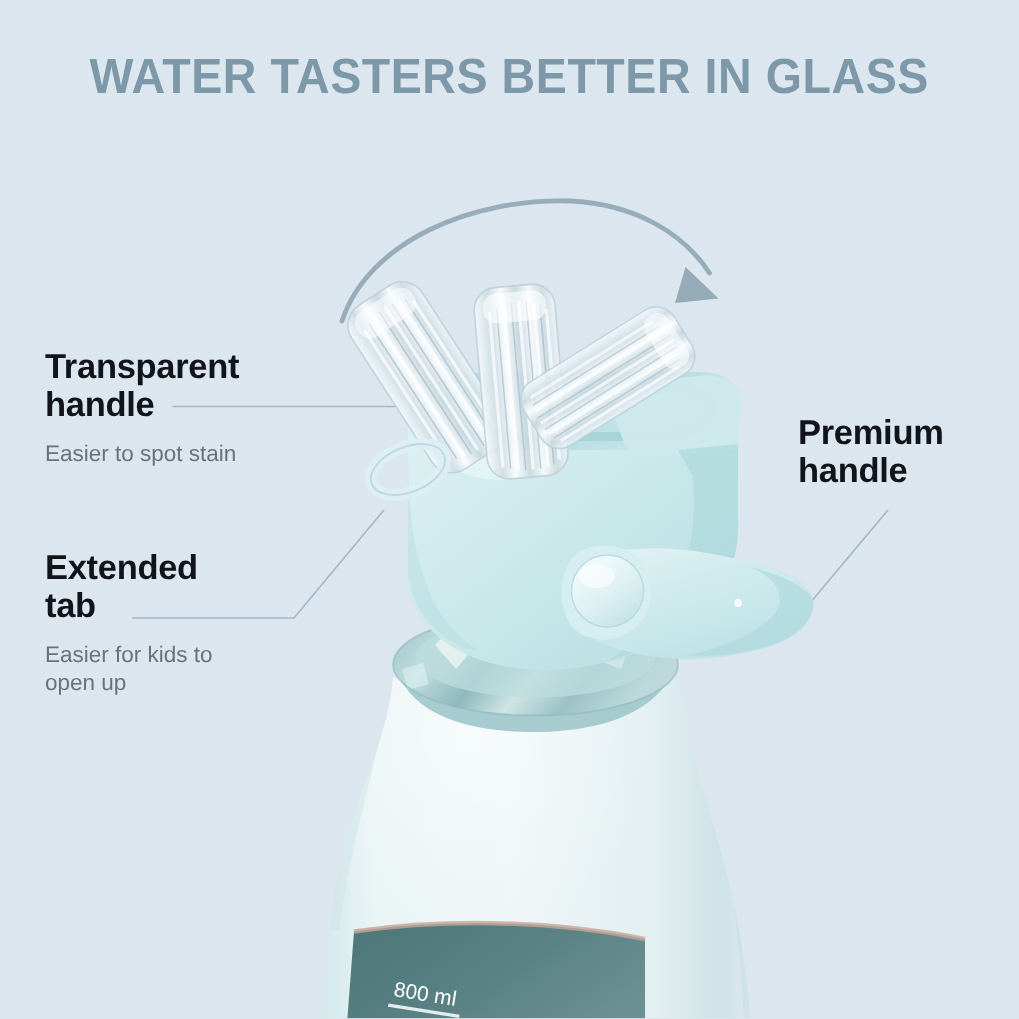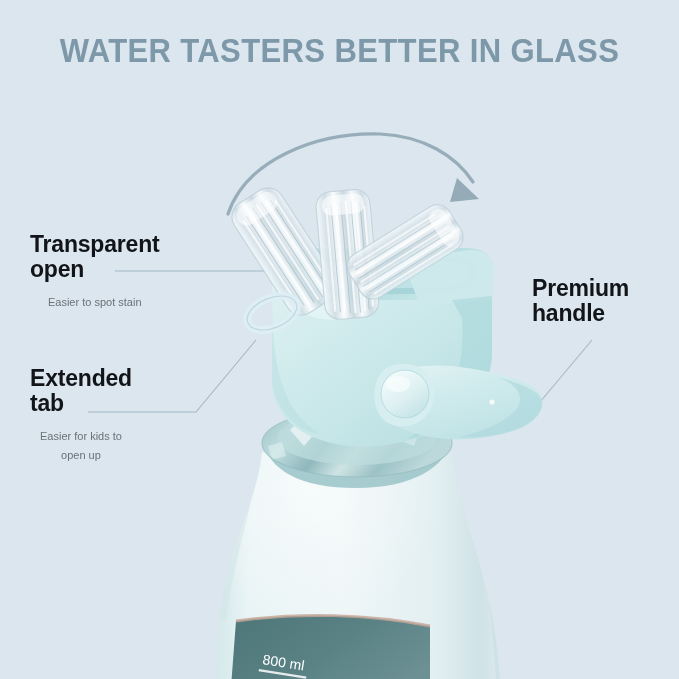--- a/index.html
+++ b/index.html
@@ -30,26 +30,25 @@
   .anno .head{
     font-weight:700;
     font-size:23px;
     line-height:25px;
     color:#111418;
     letter-spacing:-0.2px;
     white-space:pre-line;
   }
   .anno .sub{
     font-weight:400;
-    font-size:11px;
+    font-size:15px;
     line-height:19px;
     color:#6a7278;
     margin-top:11px;
     white-space:pre-line;
-    text-align:center;
   }
   #anno-spout{left:30px;top:232px;}
   #anno-tab{left:30px;top:366px;}
   #anno-handle{left:532px;top:276px;}
 
   
   .art{position:absolute;left:0;top:0;width:679px;height:679px;}
 </style>
 </head>
 <body>
@@ -271,21 +270,21 @@
 
       <circle cx="492" cy="402" r="2.6" fill="#ffffff" opacity="0.8"></circle>
     </g>
 
   </svg>
 
   <div class="title">WATER TASTERS BETTER IN GLASS</div>
 
   <div class="anno" id="anno-spout">
     <div class="head">Transparent
-open</div>
+handle</div>
     <div class="sub">Easier to spot stain</div>
   </div>
 
   <div class="anno" id="anno-handle">
     <div class="head">Premium
 handle</div>
   </div>
 
   <div class="anno" id="anno-tab">
     <div class="head">Extended

